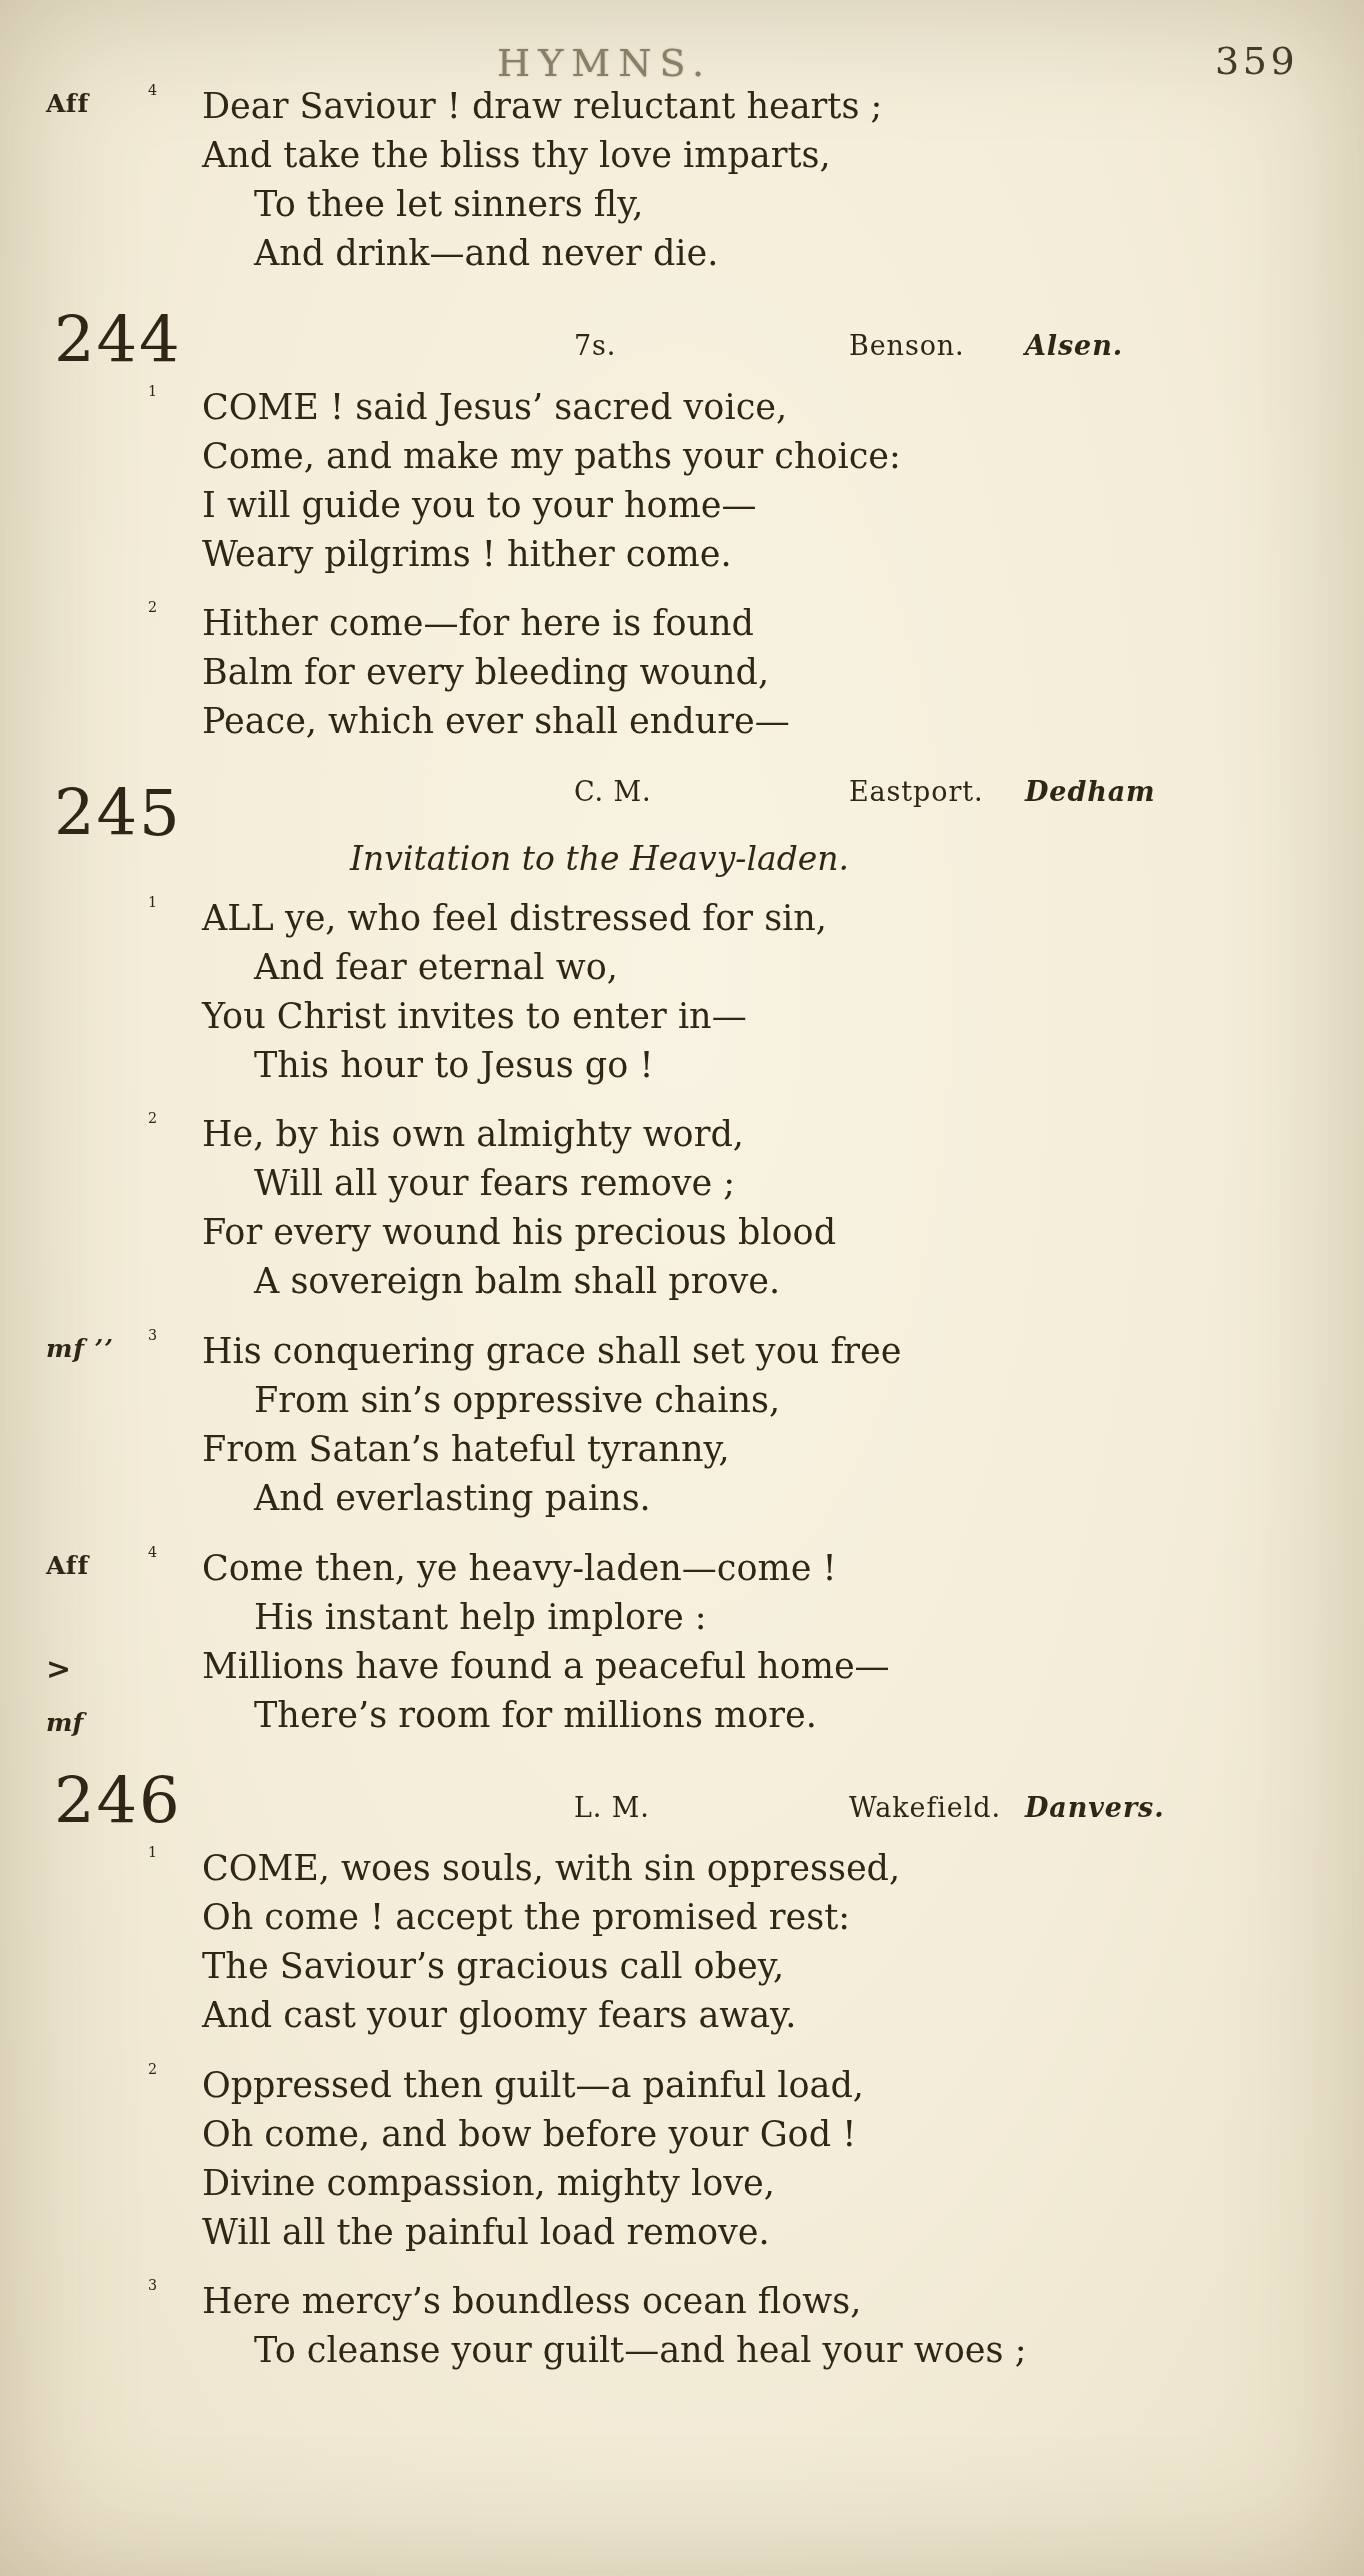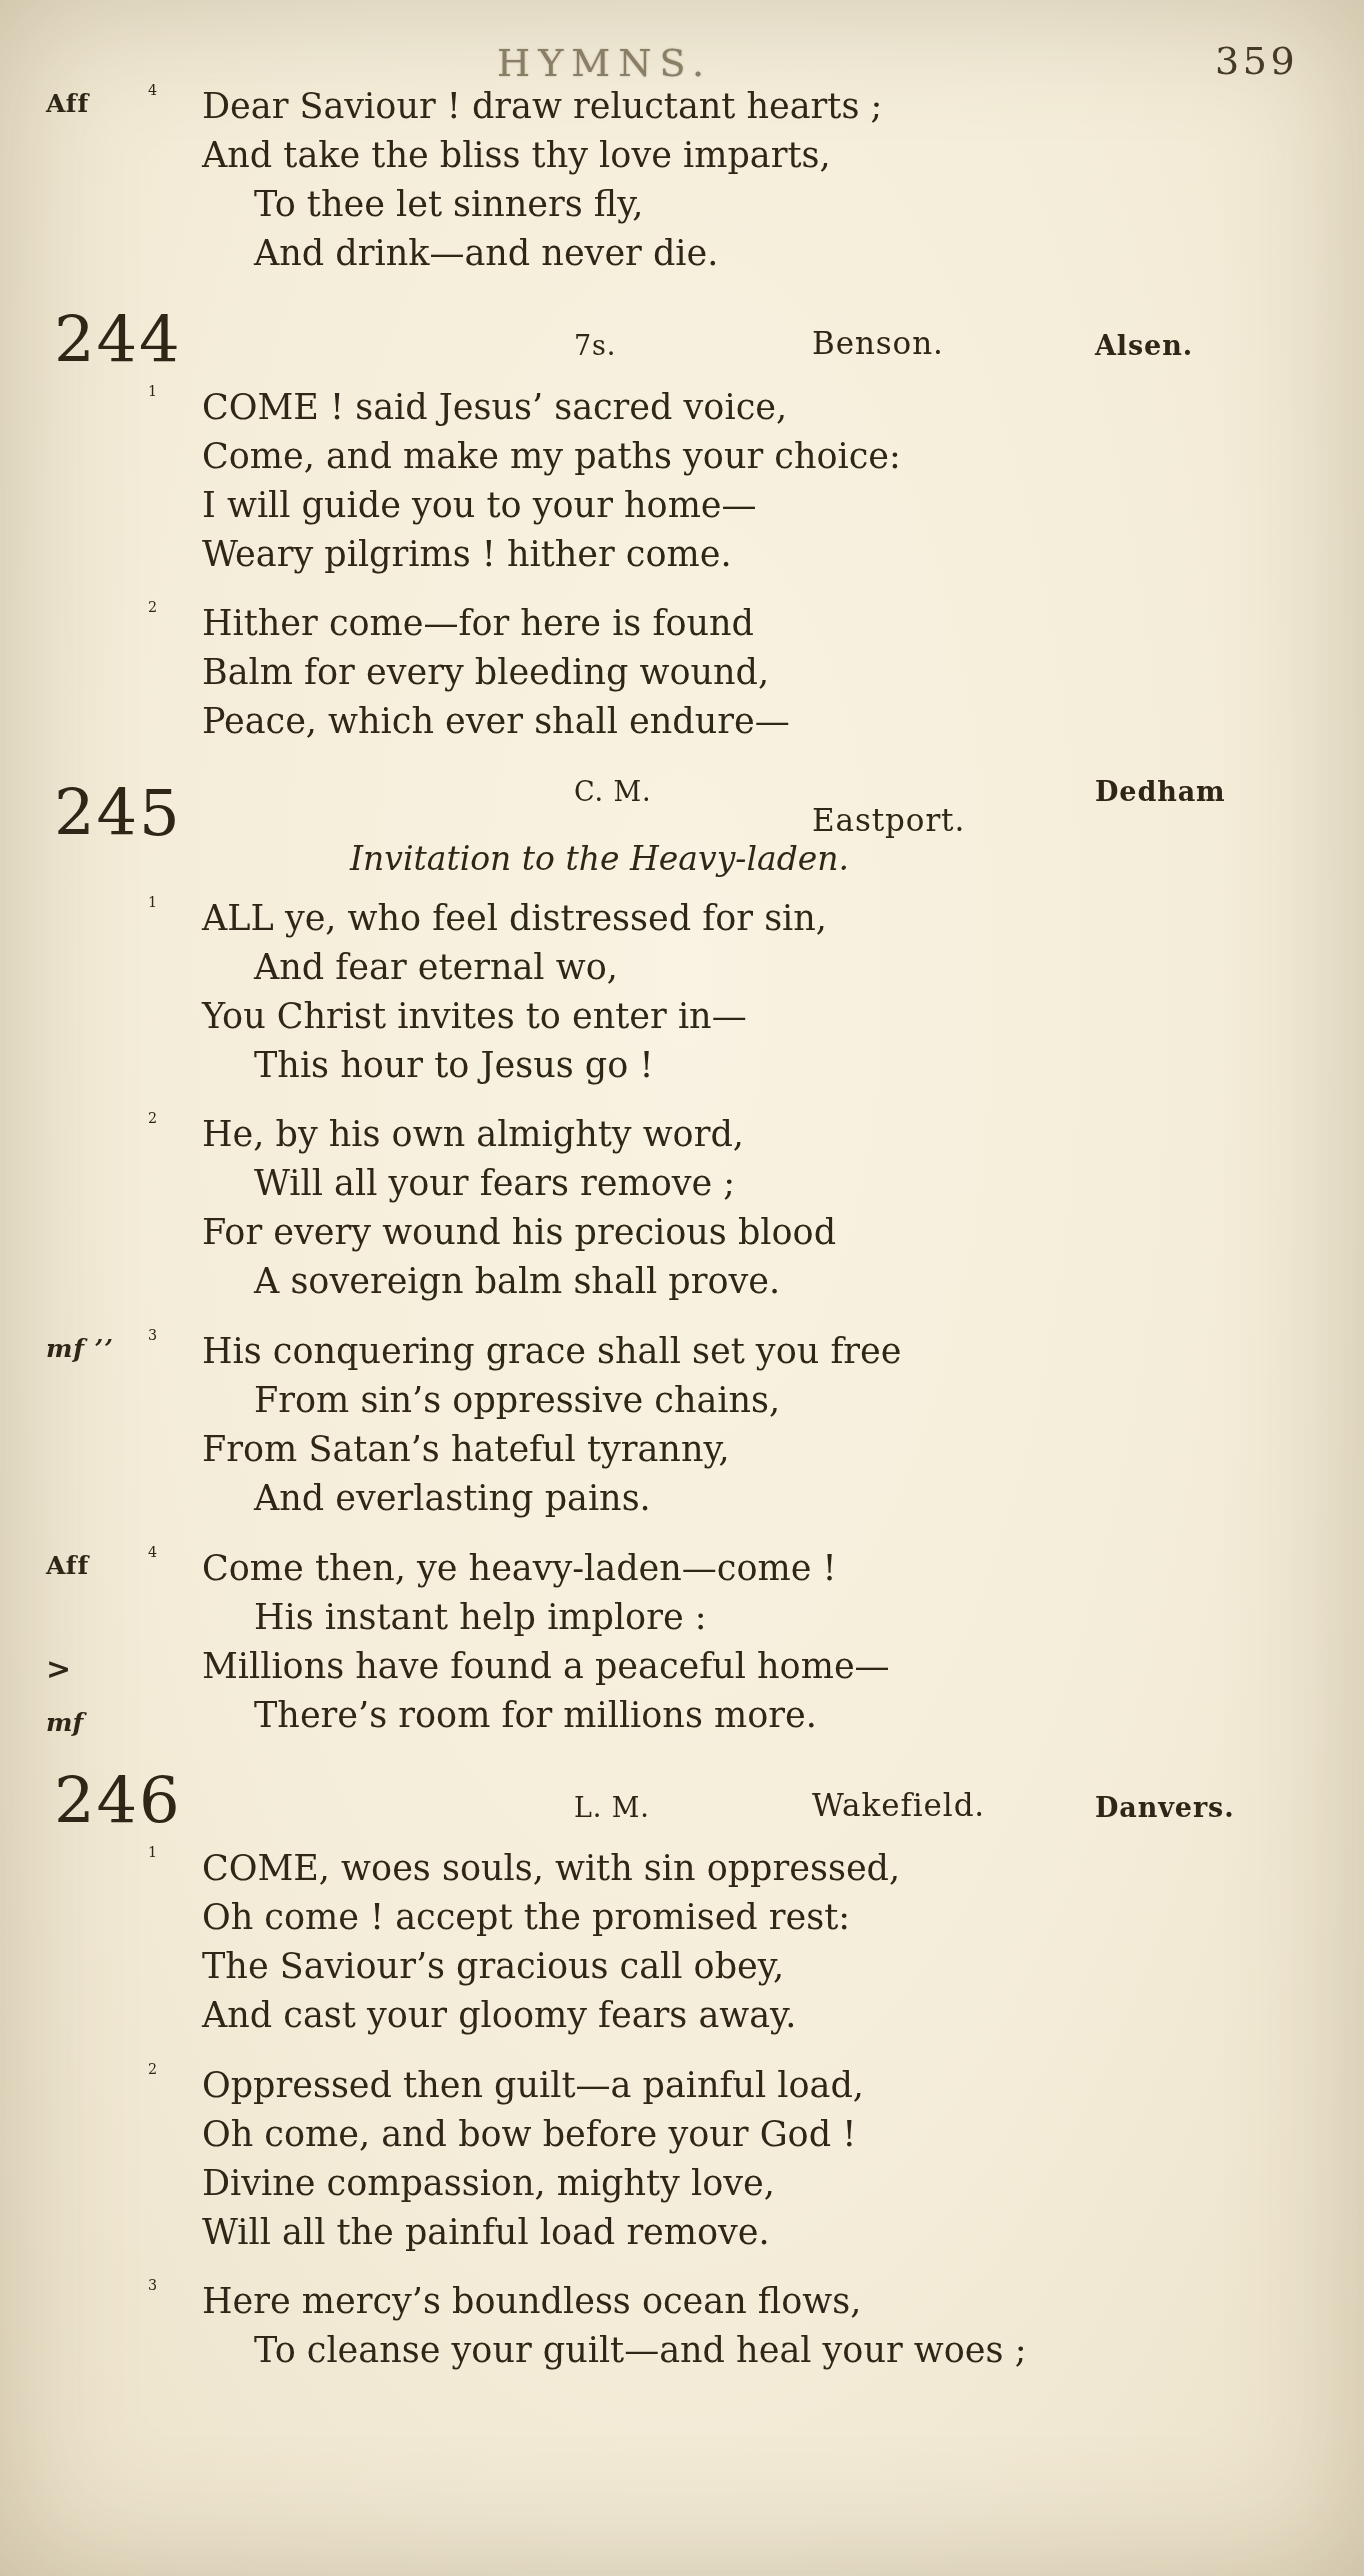--- a/index.html
+++ b/index.html
@@ -26,22 +26,22 @@
   .marker { position:absolute; left:-156px; top:7.2px; font-size:25px; font-weight:bold; letter-spacing:0.9px; }
   .marker.dyn { font-style:italic; }
   .lmk { position:absolute; left:-156px; top:7.2px; font-size:25px; font-weight:bold; font-style:italic; }
   .lmk.accent { font-style:normal; font-size:30px; top:2.7px; }
 
   .hymn { margin-top:5.4px; }
   .hymnhead { position:relative; height:75px; margin-bottom:9px; }
   .hymnhead.two { height:118px; }
   .hnum { position:absolute; left:-148px; bottom:1.8px; font-size:64px; line-height:1; letter-spacing:1.8px; }
   .hymnhead .meter { position:absolute; left:372px; bottom:12.5px; font-size:27px; letter-spacing:0.9px; }
-  .hymnhead .tune1 { position:absolute; left:610px; bottom:12.5px; font-size:31px; letter-spacing:0.9px;margin-top:26px; }
-  .hymnhead .tune2 { position:absolute; left:893px; bottom:12.5px; font-size:27px; font-weight:bold; letter-spacing:0.9px; }
+  .hymnhead .tune1 { position:absolute; left:647px; bottom:12.5px; font-size:27px; letter-spacing:0.9px; }
+  .hymnhead .tune2 { position:absolute; left:823px; bottom:12.5px; font-size:27px; font-weight:bold; letter-spacing:0.9px;font-style:italic; }
   .hymnhead.two .meter, .hymnhead.two .tune1, .hymnhead.two .tune2 { top:9px; bottom:auto; }
   .hymnhead.two .hnum { top:14.3px; bottom:auto; }
   .subtitle { position:absolute; left:148px; bottom:7.2px; font-style:italic; font-size:33px; }
 </style>
 </head>
 <body>
 
 <div class="scan">
 
   <header class="pagehead">

